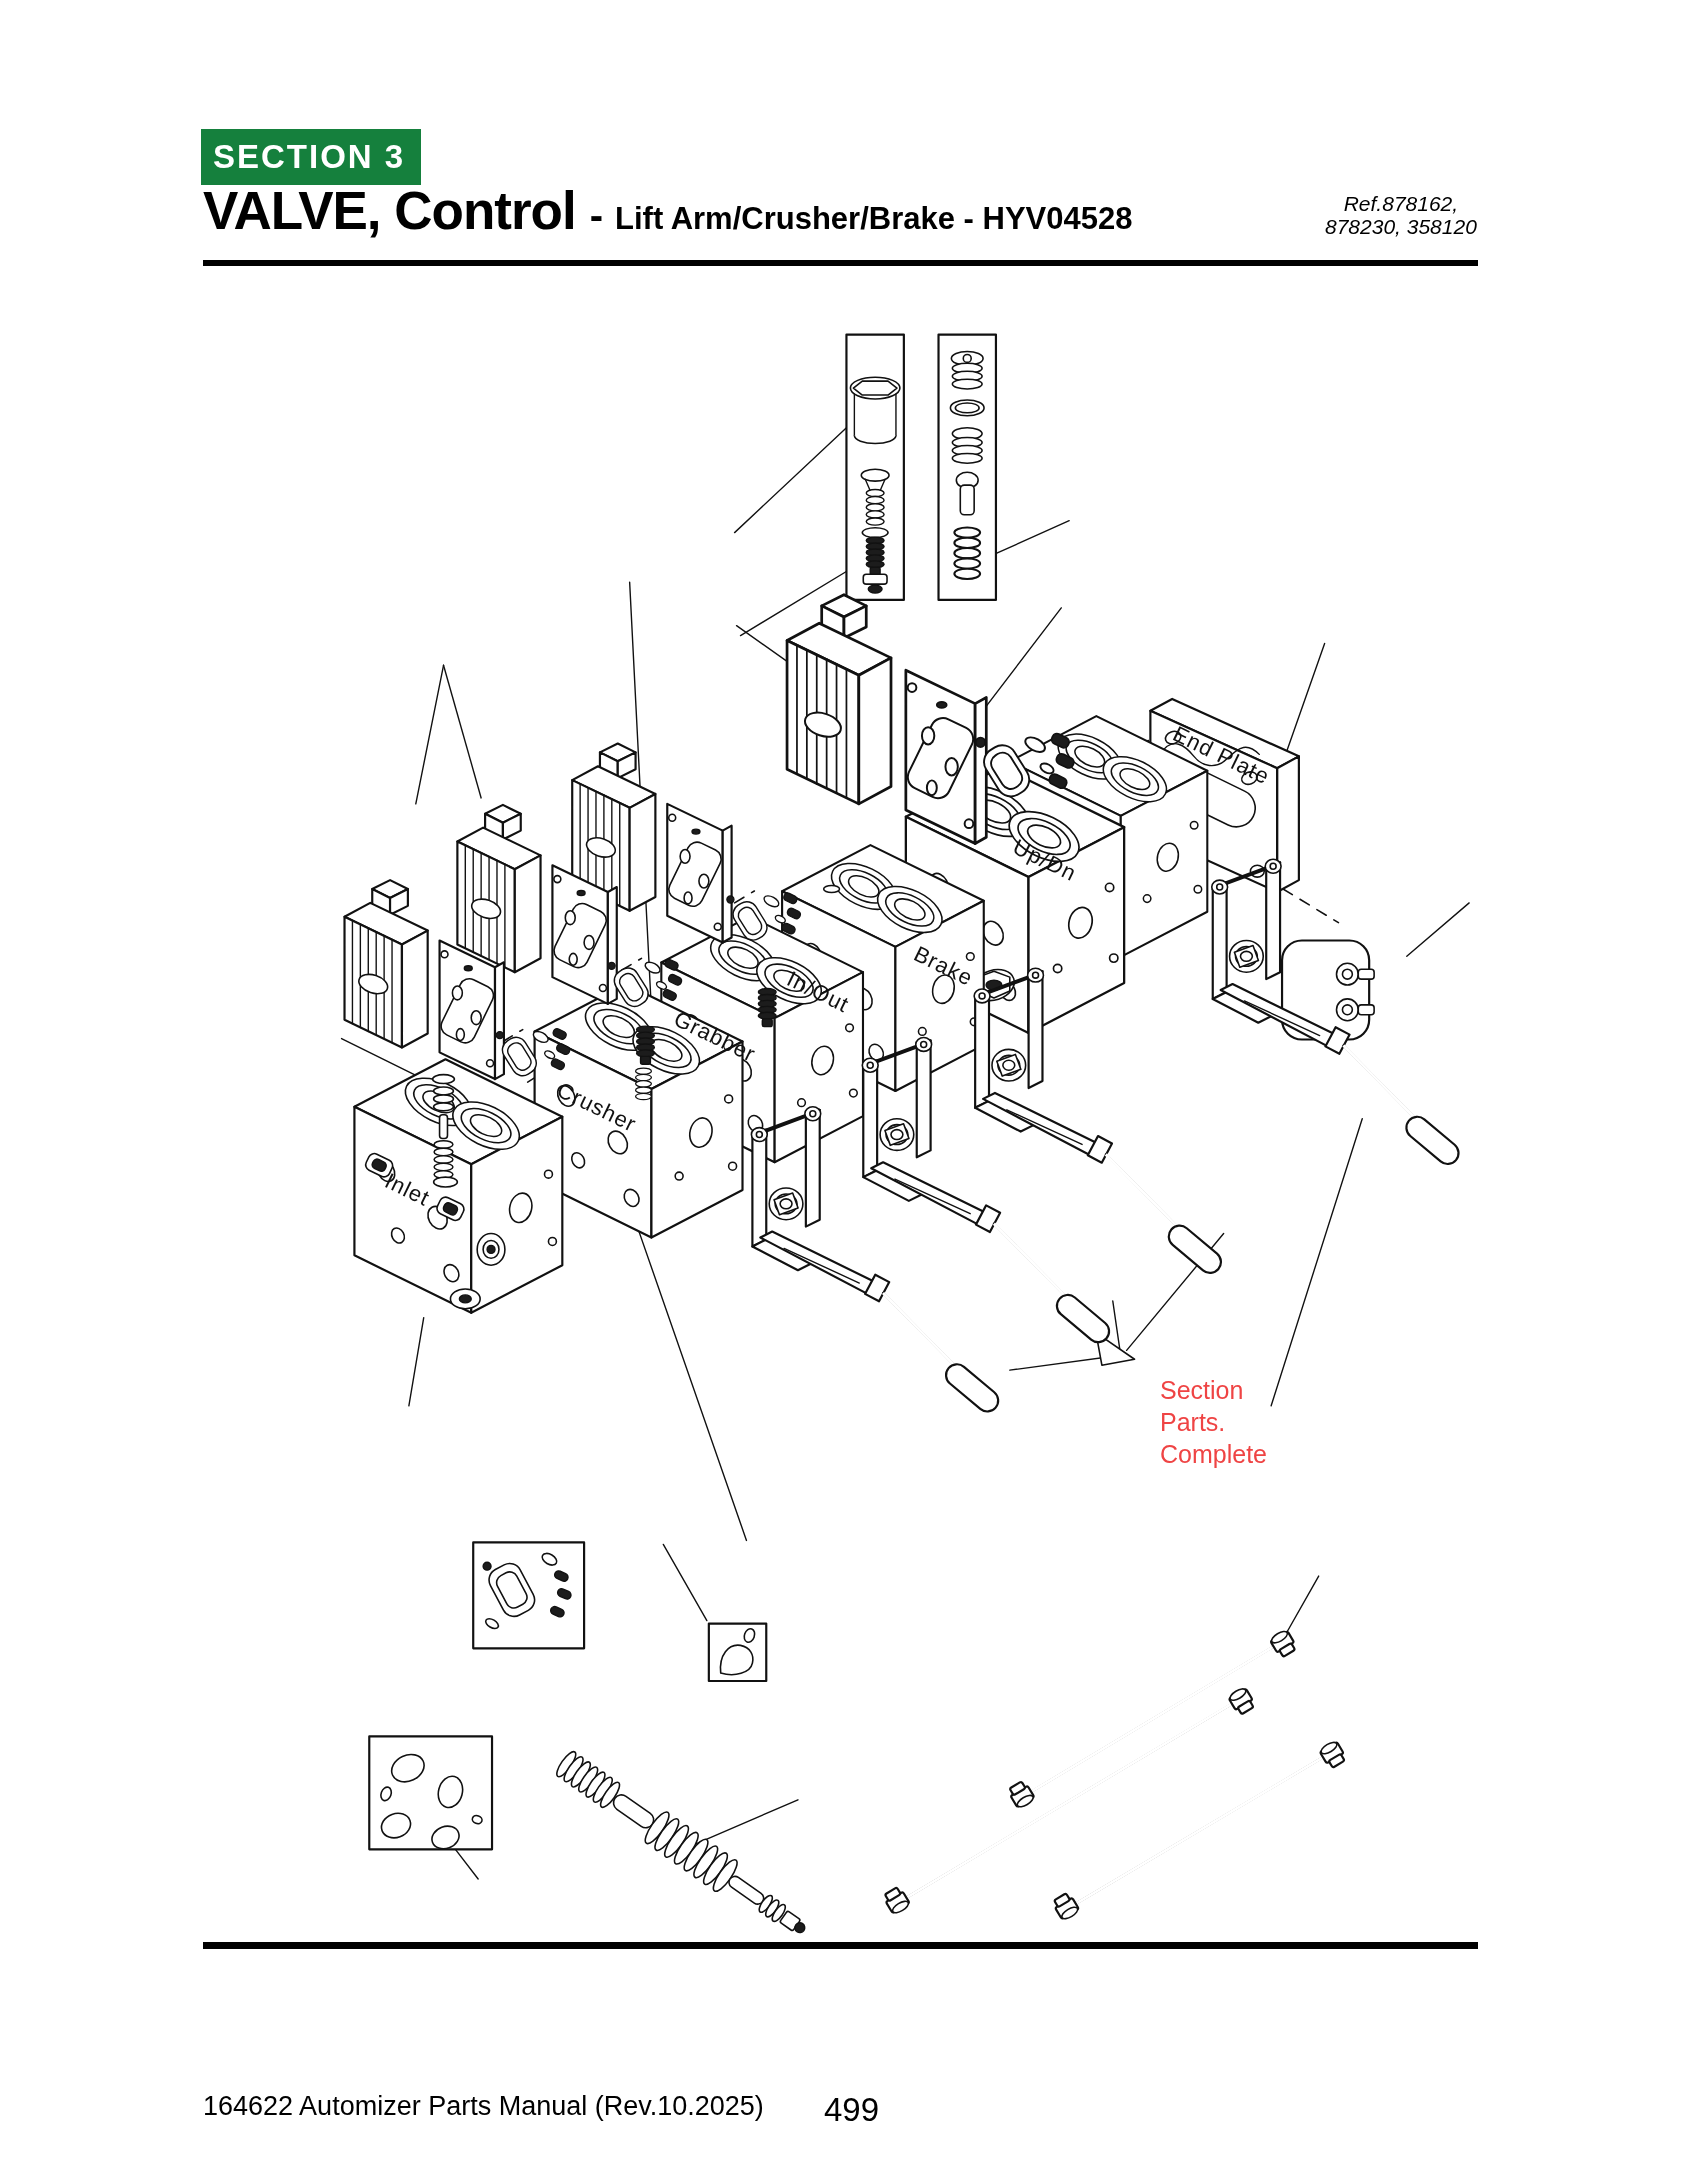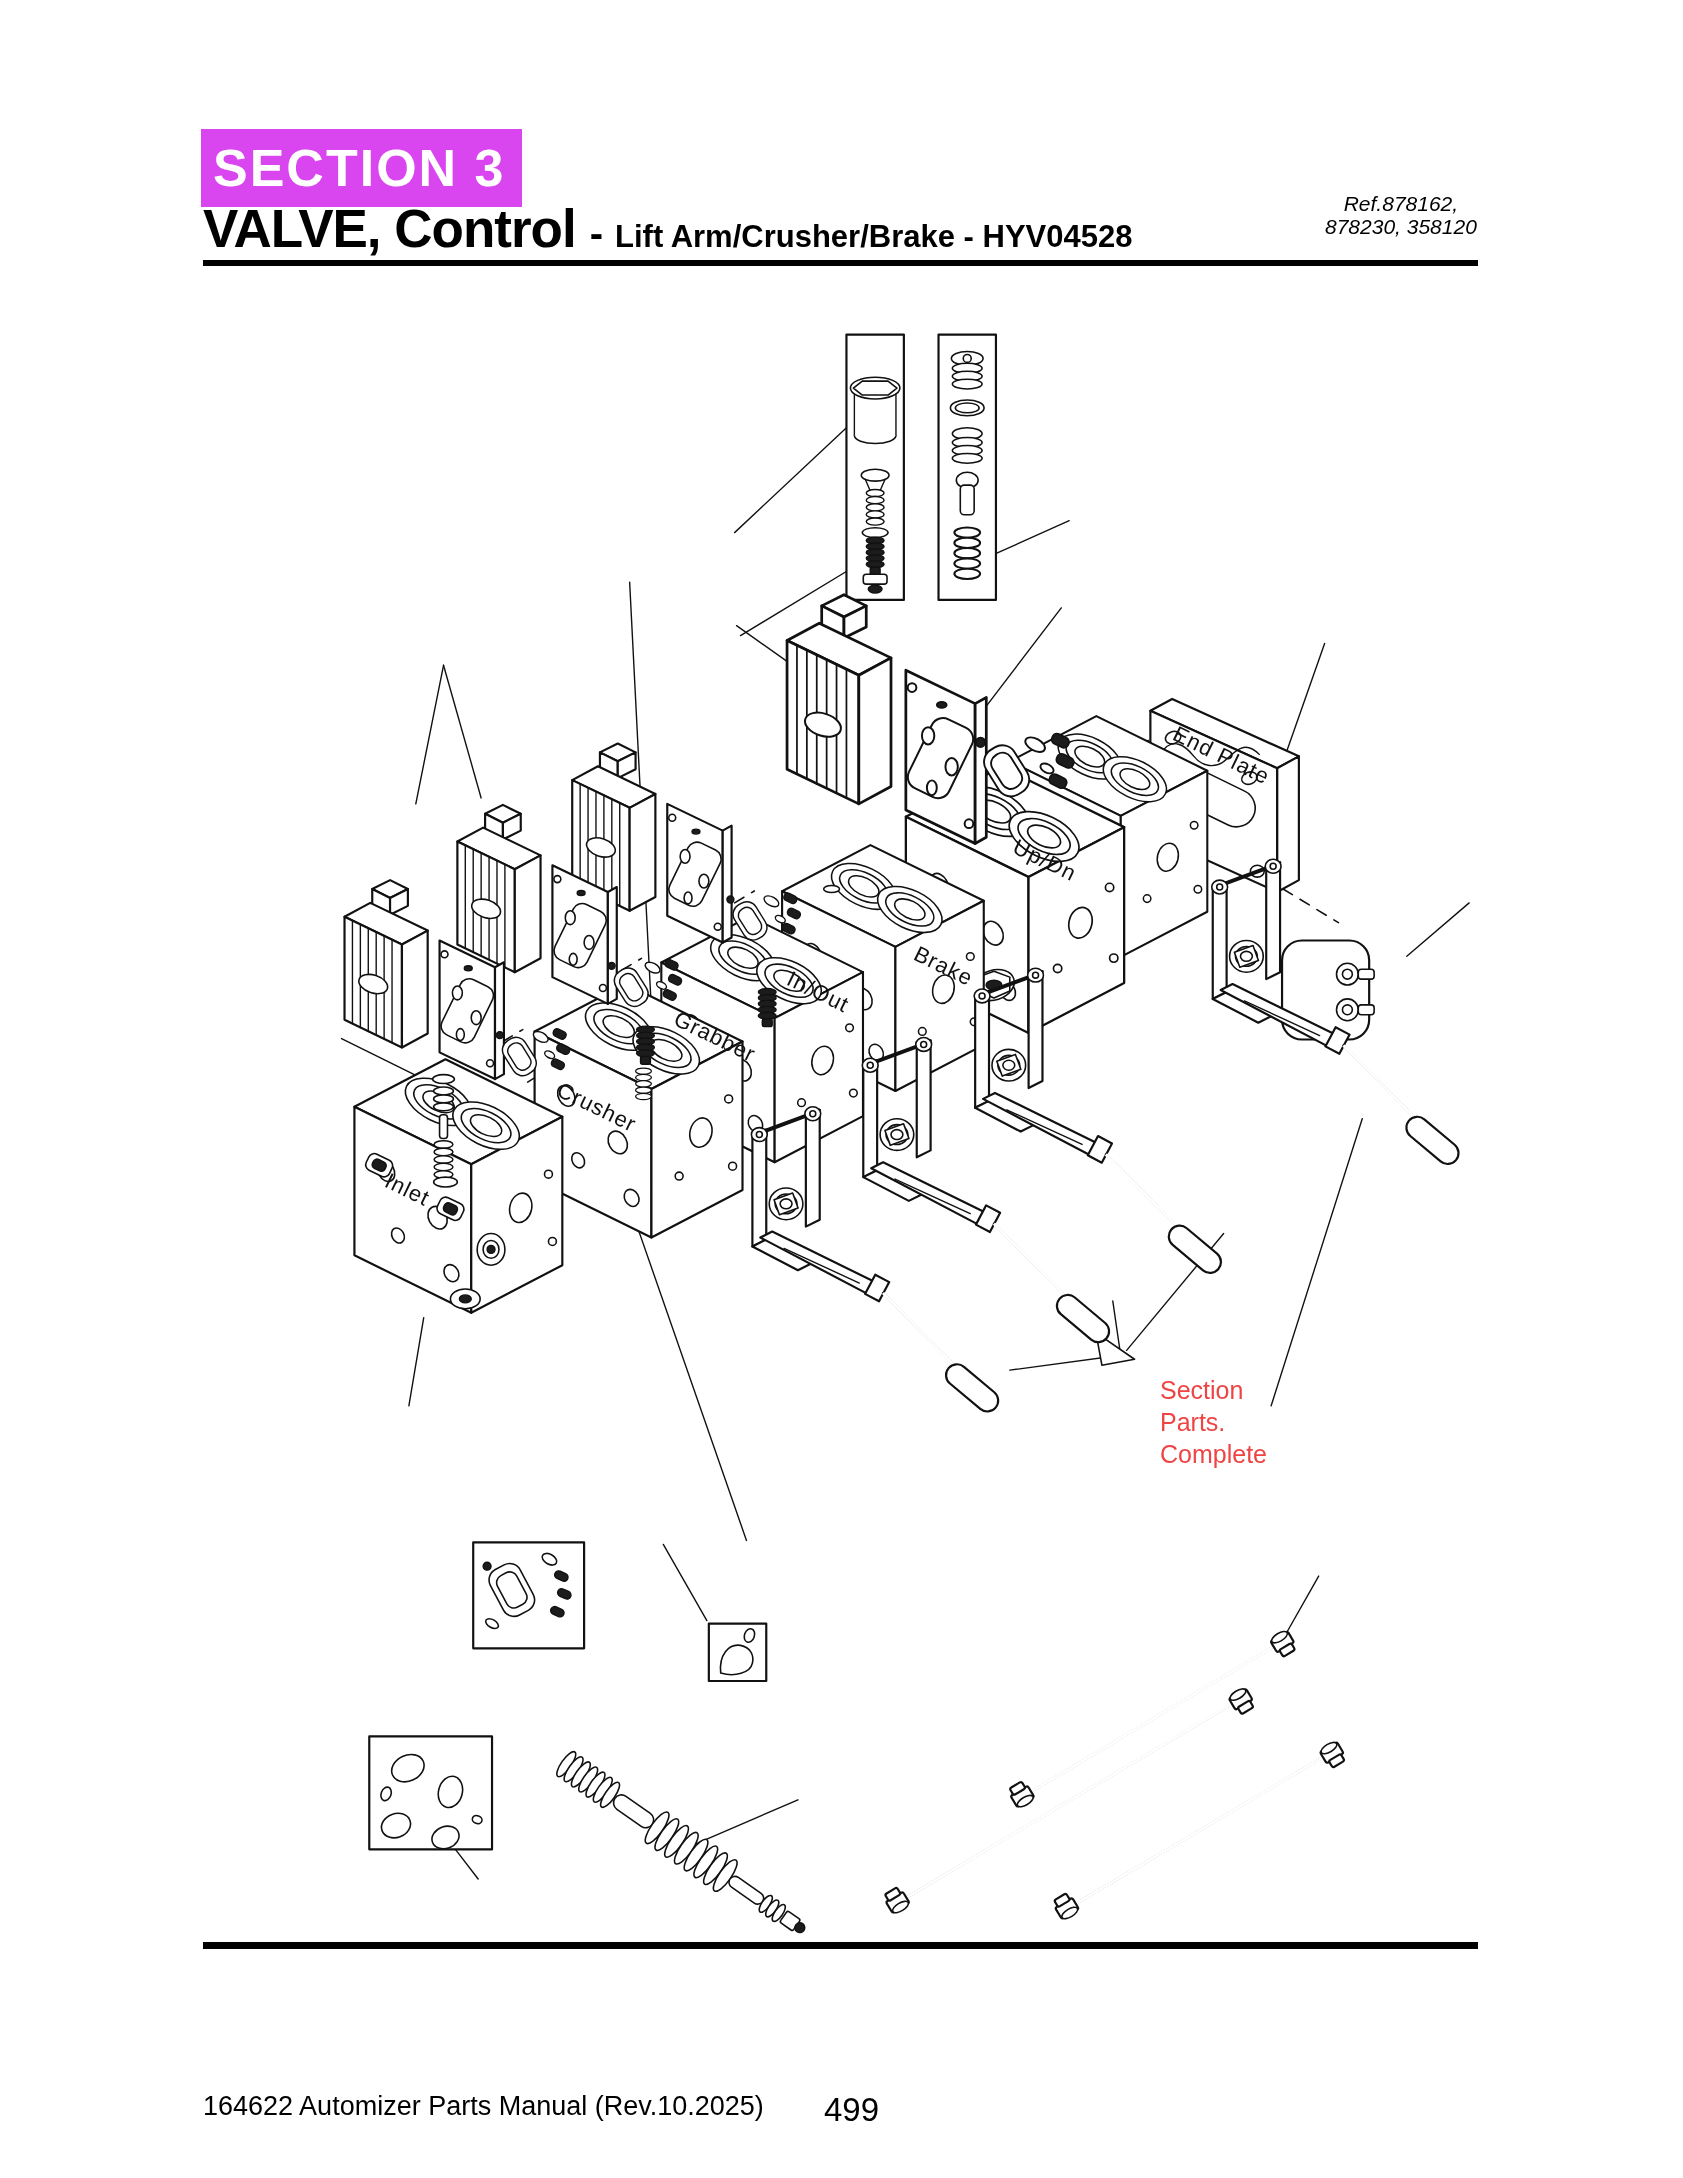--- a/index.html
+++ b/index.html
@@ -2,25 +2,25 @@
 <html><head>
 <meta charset="utf-8">
 <style>
   html,body{margin:0;padding:0;background:#e8e8e8;}
   .page{
     position:relative;width:1683px;height:2178px;background:#ffffff;
     font-family:"Liberation Sans", sans-serif;color:#000;overflow:hidden;
   }
   
   .section-badge{
-    position:absolute;left:201px;top:129px;background:#d946ef;color:#fff;
-    font-size:52px;font-weight:bold;padding:9px 16px 9px 12px;letter-spacing:2px;
+    position:absolute;left:201px;top:129px;background:#15803d;color:#fff;
+    font-size:33px;font-weight:bold;padding:9px 16px 9px 12px;letter-spacing:2px;
   }
   .title-row{
-    position:absolute;left:203px;top:198px;display:flex;align-items:baseline;white-space:nowrap;
+    position:absolute;left:203px;top:180px;display:flex;align-items:baseline;white-space:nowrap;
   }
   .title-main{font-size:53px;font-weight:bold;letter-spacing:-1px;}
   .title-dash{font-size:40px;font-weight:bold;margin:0 12px 0 14px;}
   .title-sub{font-size:31px;font-weight:bold;letter-spacing:0;}
   .ref-block{
     position:absolute;left:1325px;top:192px;font-size:21px;font-style:italic;line-height:23px;text-align:center;
   }
   .rule{position:absolute;left:203px;width:1275px;background:#000;}
   .rule-top{top:260px;height:6px;}
   .rule-bottom{top:1942px;height:7px;}

